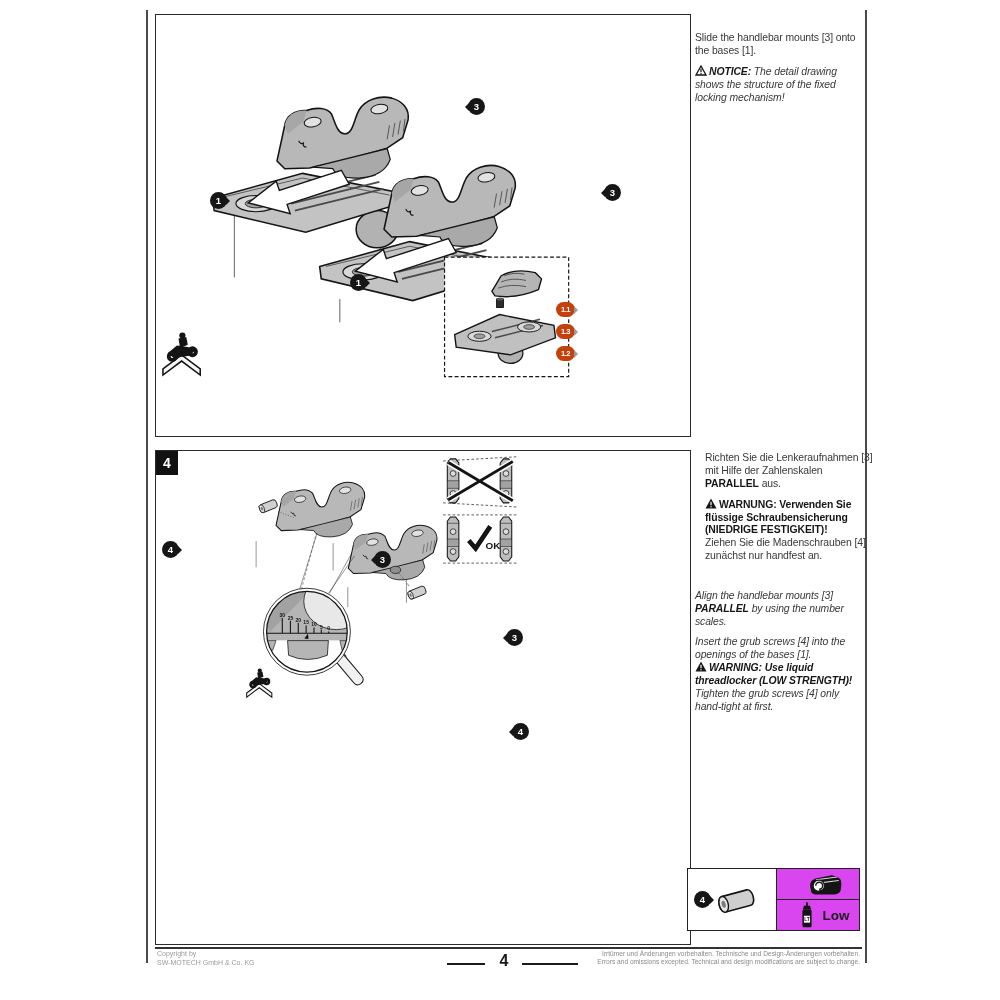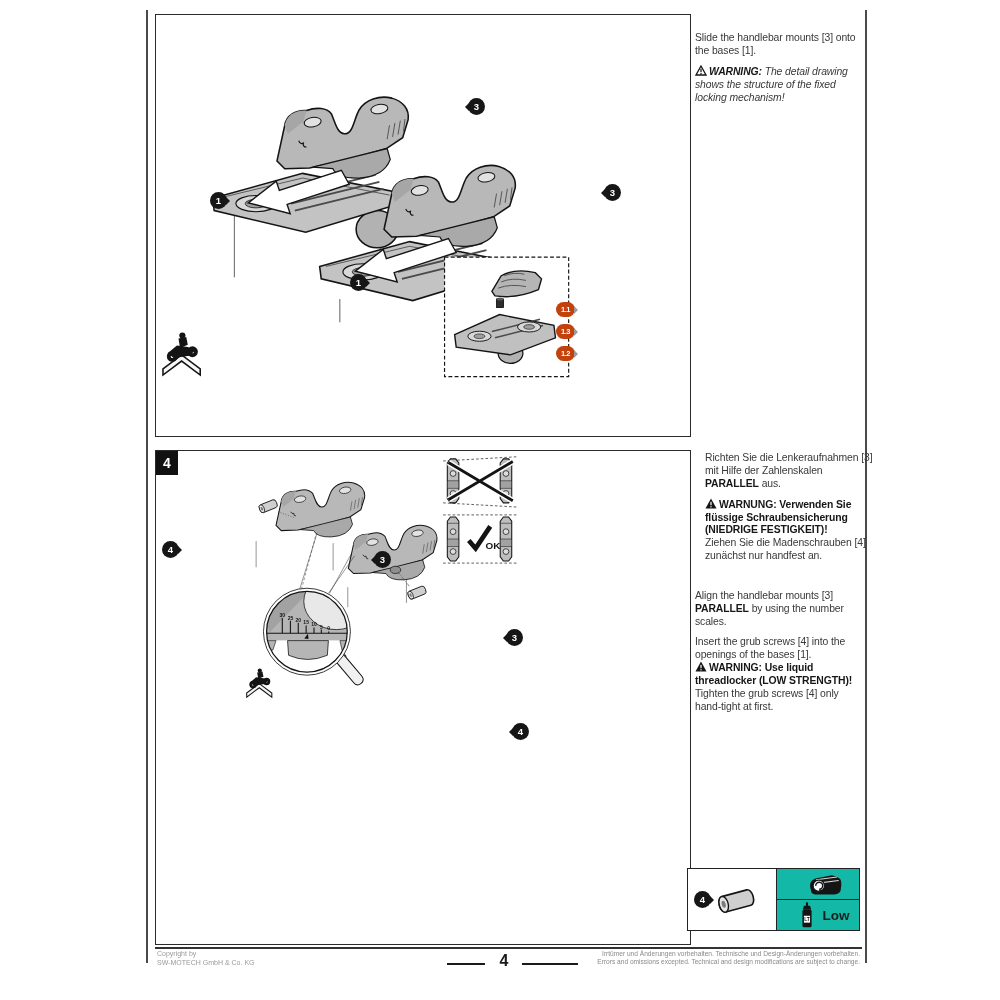--- a/index.html
+++ b/index.html
@@ -28,21 +28,21 @@
   
   .foot-copy{position:absolute;left:157px;top:950px;font-size:7px;line-height:1.25;color:#9a9a9a;}
   .foot-disc{position:absolute;left:520px;top:950px;width:340px;text-align:right;font-size:6.6px;line-height:1.25;color:#8a8a8a;}
   .pagenum{position:absolute;left:488px;top:952px;width:32px;text-align:center;font-size:16px;font-weight:bold;color:#1a1a1a;}
   .pagedash{position:absolute;top:963px;height:1.6px;background:#1a1a1a;}
   
   .ptable{position:absolute;left:687px;top:868px;width:173px;height:63px;border:1.6px solid #222;
           box-sizing:border-box;display:flex;background:#fff;z-index:5;}
   .ptable .lcell{width:88px;display:flex;align-items:center;gap:4px;padding-left:6px;box-sizing:border-box;position:relative;}
   .ptable .rcol{flex:1;border-left:1.6px solid #222;display:flex;flex-direction:column;}
-  .ptable .rrow{flex:1;background:#14b8a6;display:flex;align-items:center;justify-content:center;gap:8px;padding-left:12px;}
+  .ptable .rrow{flex:1;background:#d946ef;display:flex;align-items:center;justify-content:center;gap:8px;padding-left:12px;}
   .ptable .rrow + .rrow{border-top:1.6px solid #222;}
   .ptable .callout{position:relative;flex:none;}
   .lowlabel{font-size:13.5px;font-weight:bold;color:#1d1d1d;}
 </style>
 </head>
 <body>
 
 <div class="page">
 
   <svg width="0" height="0" style="position:absolute" aria-hidden="true">
@@ -227,38 +227,38 @@
   <div class="callout tail-left" style="left:506px;top:629px;">3</div>
   <div class="callout tail-left" style="left:512px;top:723px;">4</div>
 
   <div class="txtcol" style="left:695px;top:32px;">
     <p class="para">Slide the handlebar mounts [3] onto the bases [1].</p>
     <p class="para italic">
       <svg class="wt" width="12" height="11" viewBox="0 0 12 11">
           <path d="M6,1 L11,10 L1,10 Z" fill="#fff" stroke="#141414" stroke-width="1.3"></path>
           <rect x="5.4" y="3.8" width="1.2" height="3.4" fill="#141414"></rect>
           <rect x="5.4" y="8" width="1.2" height="1.2" fill="#141414"></rect>
-        </svg><b>WARNING:</b>
+        </svg><b>NOTICE:</b>
       <span>The detail drawing shows the structure of the fixed locking mechanism!</span>
     </p>
   </div>
 
   <div class="txtcol" style="left:705px;top:452px;">
     <p class="para"><span>Richten Sie die Lenkeraufnahmen [3] mit Hilfe der Zahlenskalen </span><b>PARALLEL</b><span> aus.</span></p>
     <div class="line bold">
       <svg class="wt" width="12" height="11" viewBox="0 0 12 11">
           <path d="M6,0.5 L11.5,10.5 L0.5,10.5 Z" fill="#141414"></path>
           <rect x="5.4" y="3.8" width="1.2" height="3.4" fill="#fff"></rect>
           <rect x="5.4" y="8.2" width="1.2" height="1.2" fill="#fff"></rect>
         </svg><span>WARNUNG: Verwenden Sie flüssige Schraubensicherung (NIEDRIGE FESTIGKEIT)!</span>
     </div>
     <div class="line">Ziehen Sie die Madenschrauben [4] zunächst nur handfest an.</div>
   </div>
 
-  <div class="txtcol" style="left:695px;top:590px;">
+  <div class="txtcol" style="left:695px;top:590px;font-style:italic;">
     <p class="para"><span>Align the handlebar mounts [3] </span><b>PARALLEL</b><span> by using the number scales.</span></p>
     <div class="line">Insert the grub screws [4] into the openings of the bases [1].</div>
     <div class="line bold">
       <svg class="wt" width="12" height="11" viewBox="0 0 12 11">
           <path d="M6,0.5 L11.5,10.5 L0.5,10.5 Z" fill="#141414"></path>
           <rect x="5.4" y="3.8" width="1.2" height="3.4" fill="#fff"></rect>
           <rect x="5.4" y="8.2" width="1.2" height="1.2" fill="#fff"></rect>
         </svg><span>WARNING: Use liquid threadlocker (LOW STRENGTH)!</span>
     </div>
     <div class="line">Tighten the grub screws [4] only hand-tight at first.</div>

